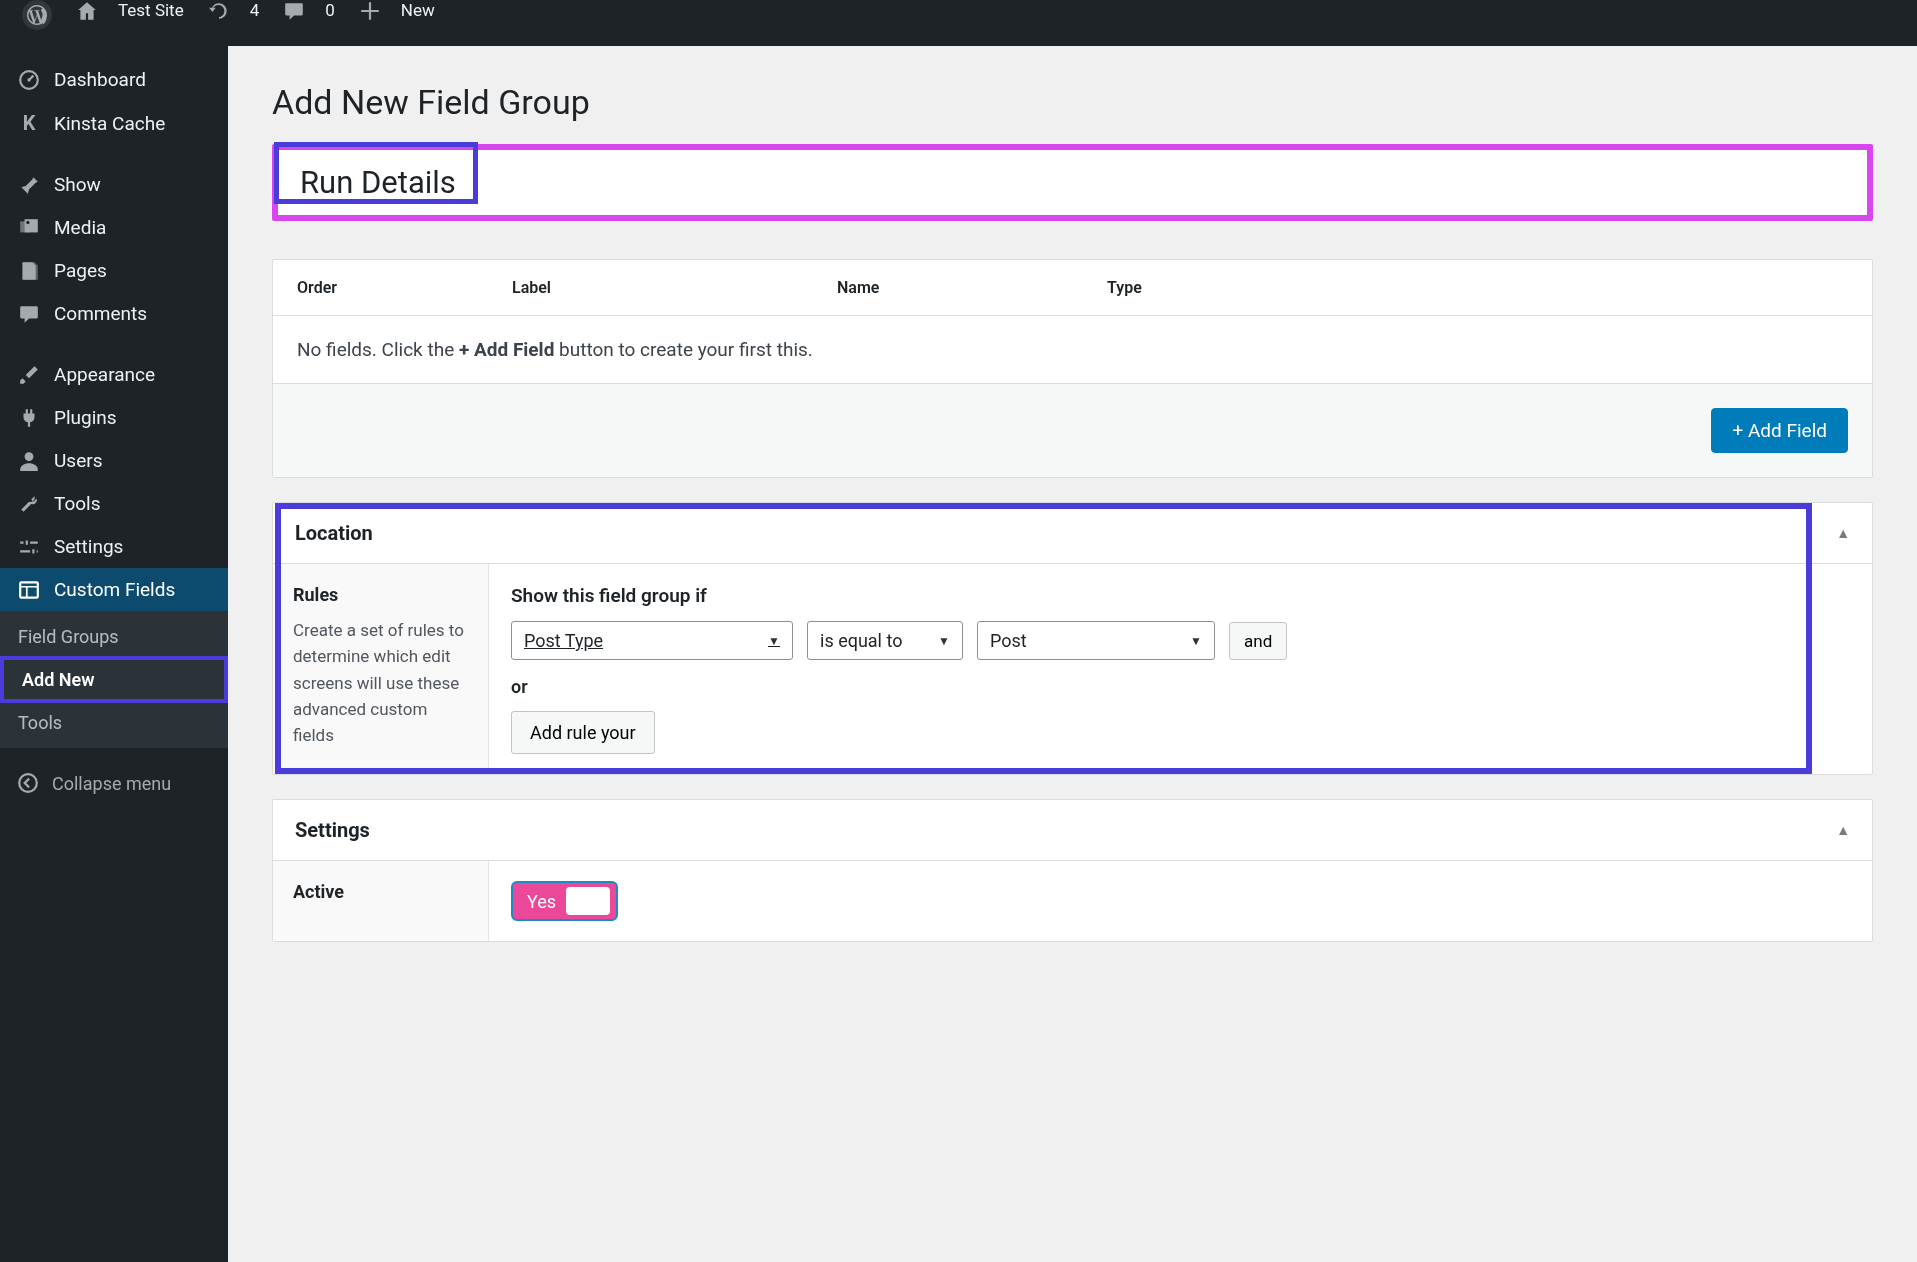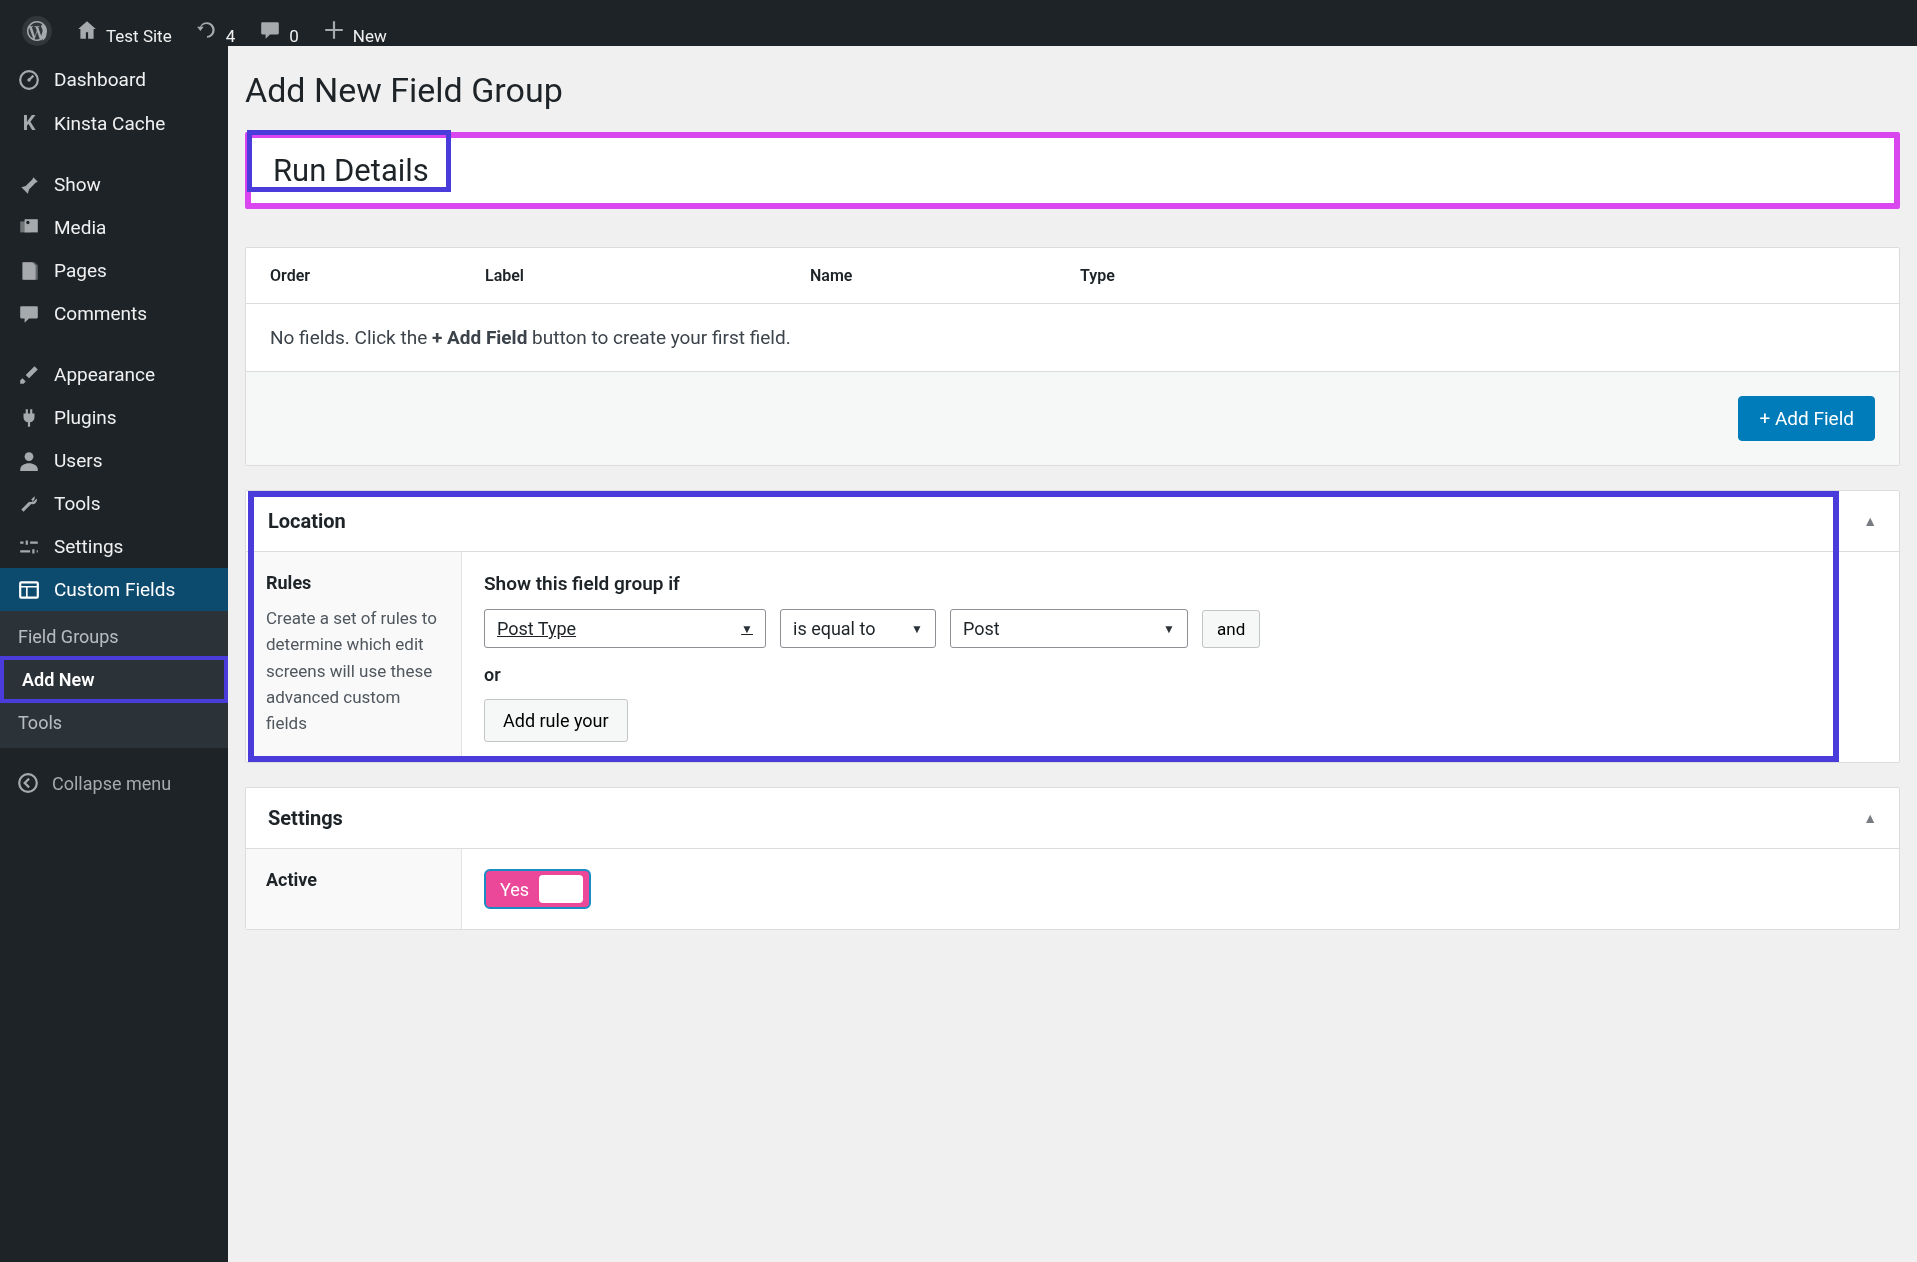--- a/index.html
+++ b/index.html
@@ -1,20 +1,20 @@
 <!DOCTYPE html>
 <html><head>
   <meta charset="utf-8">
   <style>
     * { margin: 0; padding: 0; box-sizing: border-box; font-family: -apple-system, BlinkMacSystemFont, "Segoe UI", Roboto, sans-serif; }
     body { background: #f0f0f1; color: #1d2327; font-size: 14px; }
     
     
     .admin-bar { background: #1d2327; color: #c3c4c7; height: 46px; display: flex; align-items: center; padding: 0 10px; font-size: 17px; }
-    .admin-bar-item { display: flex; align-items: flex-end; padding: 0 12px; height: 46px; cursor: pointer; }
+    .admin-bar-item { display: flex; align-items: flex-start; padding: 0 12px; height: 46px; cursor: pointer; gap: 12px; }
     .admin-bar-item .icon { margin-right: 8px; font-size: 22px; color: #a7aaad; }
     .admin-bar-item .txt { color: #f0f0f1; }
     .wp-logo { width: 30px; height: 30px; border-radius: 50%; background: #32373c; display: flex; align-items: center; justify-content: center; font-weight: bold; color: #a7aaad; }
     
     
     .layout { display: flex; min-height: calc(100vh - 46px); }
     .sidebar { width: 228px; background: #1d2327; color: #f0f0f1; padding-top: 12px; position: relative; }
     .menu-item { display: flex; align-items: center; padding: 10px 14px; font-size: 19px; color: #f0f0f1; cursor: pointer; position: relative; }
     .menu-item.active { background: #0c4a6e; color: #fff; }
     .menu-item.active::after { content: ""; position: absolute; right: -10px; top: 50%; transform: translateY(-50%); border: 10px solid transparent; border-right-color: #f0f0f1; }
@@ -22,21 +22,21 @@
     .menu-item.active .micon { color: #fff; }
     .menu-sep { height: 18px; }
     .submenu { background: #2c3338; padding: 6px 0; }
     .submenu-item { padding: 9px 18px; font-size: 18px; color: rgba(240,246,252,.7); cursor: pointer; }
     .submenu-item.current { color: #fff; font-weight: 600; }
     .submenu-item.highlighted { border: 4px solid #4a3cdb; }
     .collapse-item { display: flex; align-items: center; padding: 14px 14px; font-size: 18px; color: #a7aaad; cursor: pointer; margin-top: 10px; }
     .collapse-item .micon { margin-right: 10px; width: 28px; display: inline-flex; justify-content: center; font-size: 22px; }
     
     
-    .main { flex: 1; padding: 24px 17px; }
+    .main { flex: 1; padding: 24px 44px; margin-top: 12px; }
     .page-title { font-size: 34px; font-weight: 400; color: #1d2327; margin-bottom: 22px; }
     
     .title-input-wrap { background: #c2410c; border: 6px solid #d946ef; padding: 0; margin-bottom: 38px; border-radius: 2px; position: relative; }
     .title-input { border: none; font-size: 31px; padding: 14px 22px; width: 100%; outline: none; color: #1d2327; }
     .title-highlight { position: absolute; border: 5px solid #4a3cdb; pointer-events: none; left: -4px; top: -8px; width: 204px; height: 62px; }
     
     .panel { background: #fff; border: 1px solid #dcdcde; margin-bottom: 24px; border-radius: 2px; position: relative; }
     .panel-header-row { display: flex; padding: 18px 24px; font-size: 16px; font-weight: 600; color: #1d2327; border-bottom: 1px solid #dcdcde; }
     .col-order { width: 215px; }
     .col-label { width: 325px; }
@@ -249,21 +249,21 @@
     </div>
 
     <div class="panel">
       <div class="panel-header-row">
         <div class="col-order">Order</div>
         <div class="col-label">Label</div>
         <div class="col-name">Name</div>
         <div class="col-type">Type</div>
       </div>
       <div class="empty-msg">
-        <span>No fields. Click the </span><strong>+ Add Field</strong><span> button to create your first field.</span>
+        <span>No fields. Click the </span><strong>+ Add Field</strong><span> button to create your first this.</span>
       </div>
       <div class="panel-footer">
         <button class="btn-primary">+ Add Field</button>
       </div>
     </div>
 
     <div class="panel loc-panel-wrap">
       <div class="loc-highlight"></div>
       <div class="panel-head">
         <span>Location</span>

